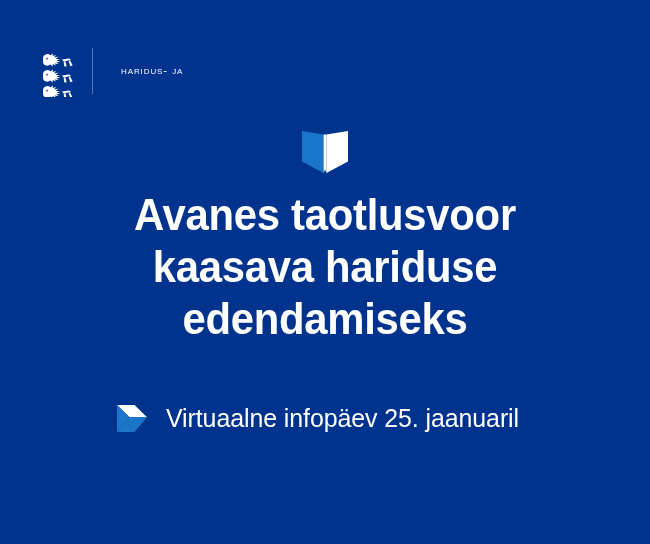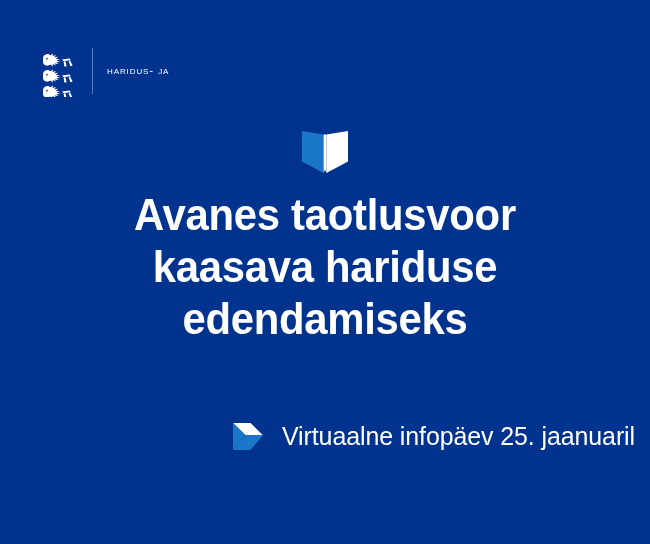--- a/index.html
+++ b/index.html
@@ -42,20 +42,21 @@
     width: 1px;
     height: 46px;
     background: #4f7bbf;
     margin: 0 14px 0 12px;
     flex: 0 0 auto;
   }
   .logo-text {
     display: flex;
     flex-direction: column;
     color: #ffffff;
+    margin-left: 14px;
   }
   .logo-line {
     font-size: 11.5px;
     line-height: 15.5px;
     letter-spacing: 0.9px;
     font-weight: 400;
     font-variant: small-caps;
     text-transform: lowercase;
     white-space: nowrap;
   }
@@ -96,24 +97,24 @@
   .headline-line {
     display: block;
     white-space: nowrap;
   }
 
   
   .subtitle-row {
     position: absolute;
     left: 0;
     right: 0;
-    top: 421px;
+    top: 403px;
     display: flex;
     align-items: center;
-    justify-content: flex-end;
+    justify-content: center;
   }
   .arrow-icon {
     display: block;
     width: 30px;
     height: 27px;
     flex: 0 0 auto;
     margin-right: 19px;
   }
   .subtitle-text {
     color: #ffffff;

